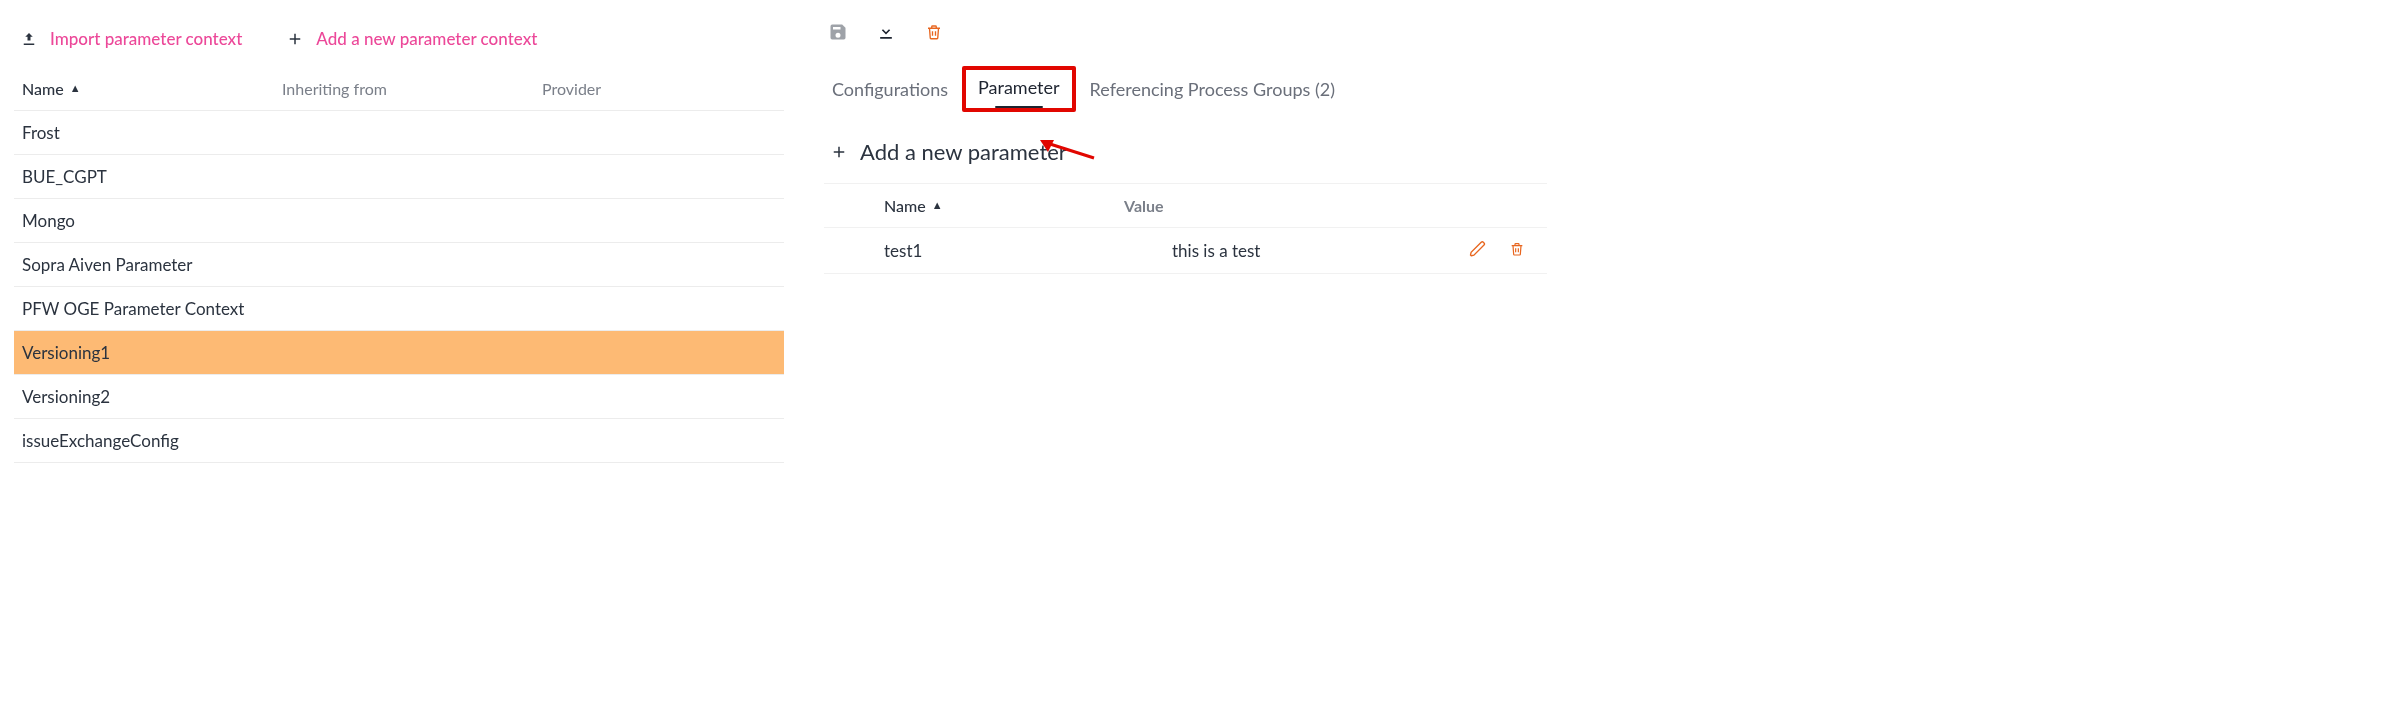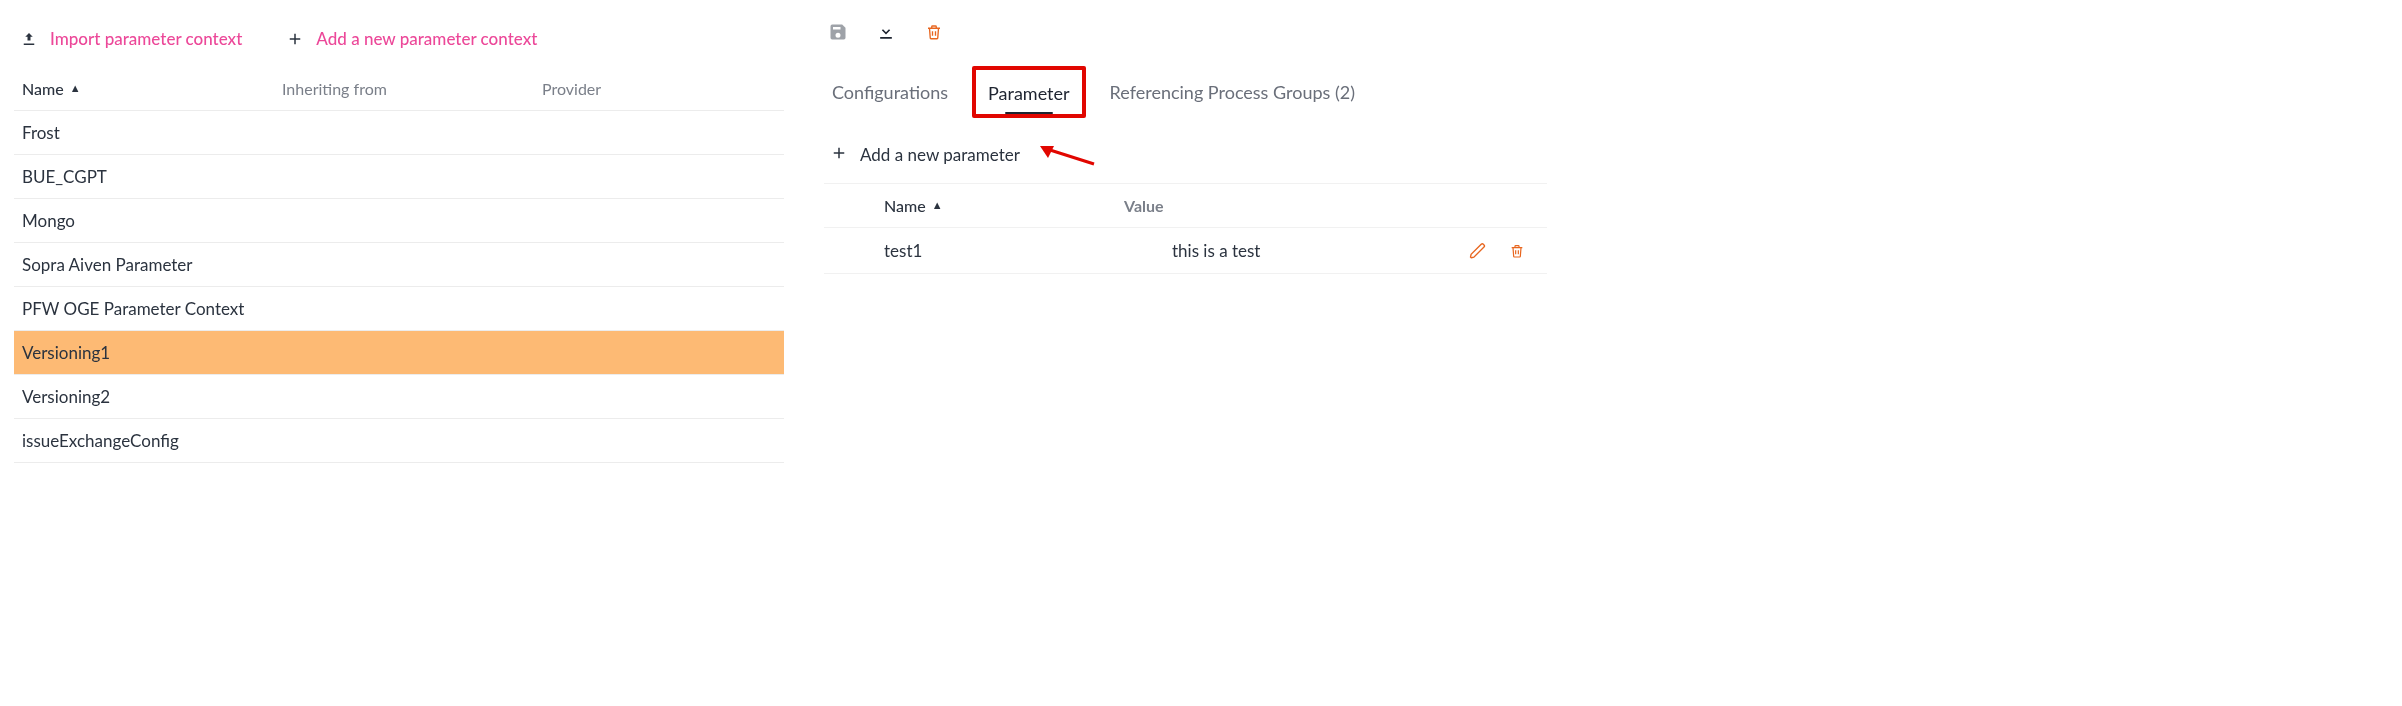--- a/index.html
+++ b/index.html
@@ -60,21 +60,21 @@
     display: flex;
     gap: 28px;
     padding: 2px 0 18px 4px;
     align-items:center;
   }
   .tool-icons .ticon { width: 20px; height:20px; display:inline-flex; align-items:center; justify-content:center; cursor:pointer; }
   .disabled svg { opacity: .45; }
 
   .tabs {
     display: flex;
-    gap: 28px;
+    gap: 18px;
     padding: 14px 6px 14px 6px;
     align-items:center;
     color:#6a6f7a;
     font-size: 18px;
   }
   .tab { cursor:pointer; padding:4px 2px; }
   .tab.active {
     color:#1e2430;
     position: relative;
   }
@@ -83,28 +83,28 @@
     position:absolute;
     left:22%; right:22%;
     bottom:-6px;
     height:2px;
     background:#1e2430;
     border-radius:2px;
   }
   .hl-box {
     border: 4px solid #e10600;
     border-radius: 2px;
-    padding: 12px 10px 10px 10px;
+    padding: 6px 10px 10px 10px;
     margin: -8px -6px;
   }
 
   .add-param-row {
-    display:flex; gap:12px;
+    display:flex; align-items:center; gap:12px;
     padding: 20px 6px 18px 6px;
-    font-size: 17px;
+    font-size: 22px;
     position: relative;
   }
   .add-param-row .icon { width:18px; height:18px; }
 
   .arrow-annot {
     position:absolute;
     left: 216px;
     top: 22px;
     width: 56px;
     height: 22px;
@@ -117,21 +117,20 @@
     color:#7a7f89;
     border-top: 1px solid #f1f1f1;
     border-bottom: 1px solid #f1f1f1;
     font-size:16px;
   }
   .pcol-name { width: 240px; color:#2b333f; font-weight:500; display:flex; align-items:center; gap:6px;}
   .pcol-val  { flex:1;font-weight:bold; }
 
   .param-row {
     display:flex;
-    align-items:center;
     padding: 12px 20px 12px 60px;
     border-bottom:1px solid #f1f1f1;
     font-size: 17px;
   }
   .param-row .pcell-name { width:240px; }
   .param-row .pcell-val  { flex:1;margin-left:48px; }
   .param-row .pcell-actions { display:flex; gap:22px; }
   .mini-icon { width:18px; height:18px; display:inline-flex; cursor:pointer; }
 
   svg { display:block; }

